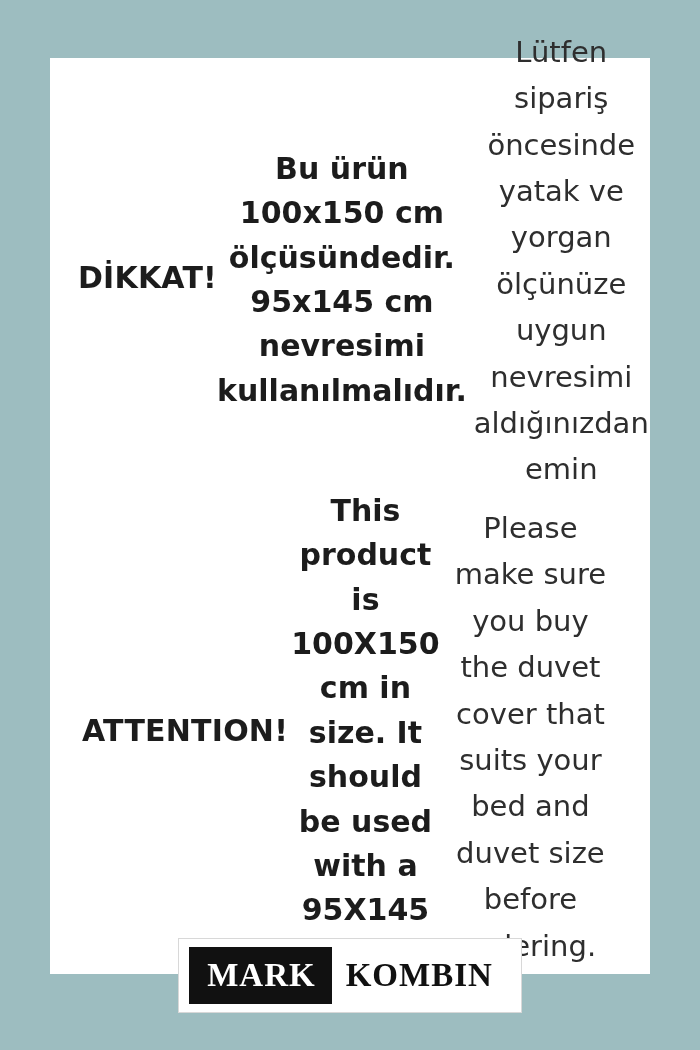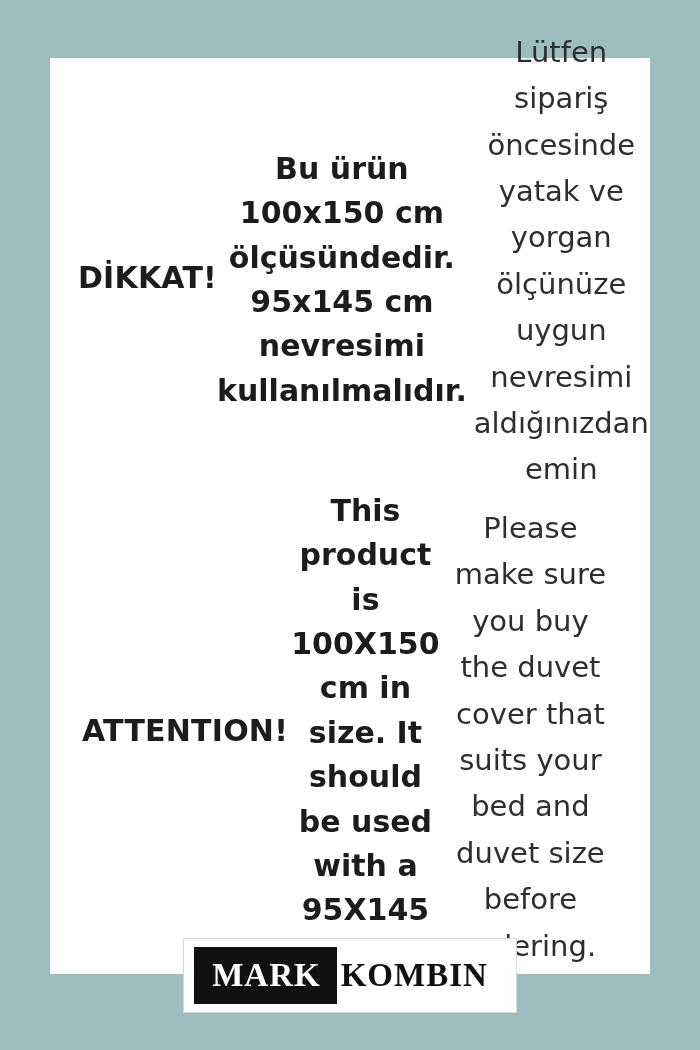--- a/index.html
+++ b/index.html
@@ -99,21 +99,21 @@
     padding: 10px 16px 10px 18px;
     display: flex;
     align-items: center;
   }
   .logo-right {
     background: #ffffff;
     color: #111111;
     font-weight: bold;
     font-size: 33px;
     letter-spacing: 1px;
-    padding: 10px 18px 10px 4px;
+    padding: 10px 18px 10px 14px;
     display: flex;
     align-items: center;
   }
 </style>
 </head>
 <body>
 
 <div class="poster">
 
   <div class="panel panel-tr">

